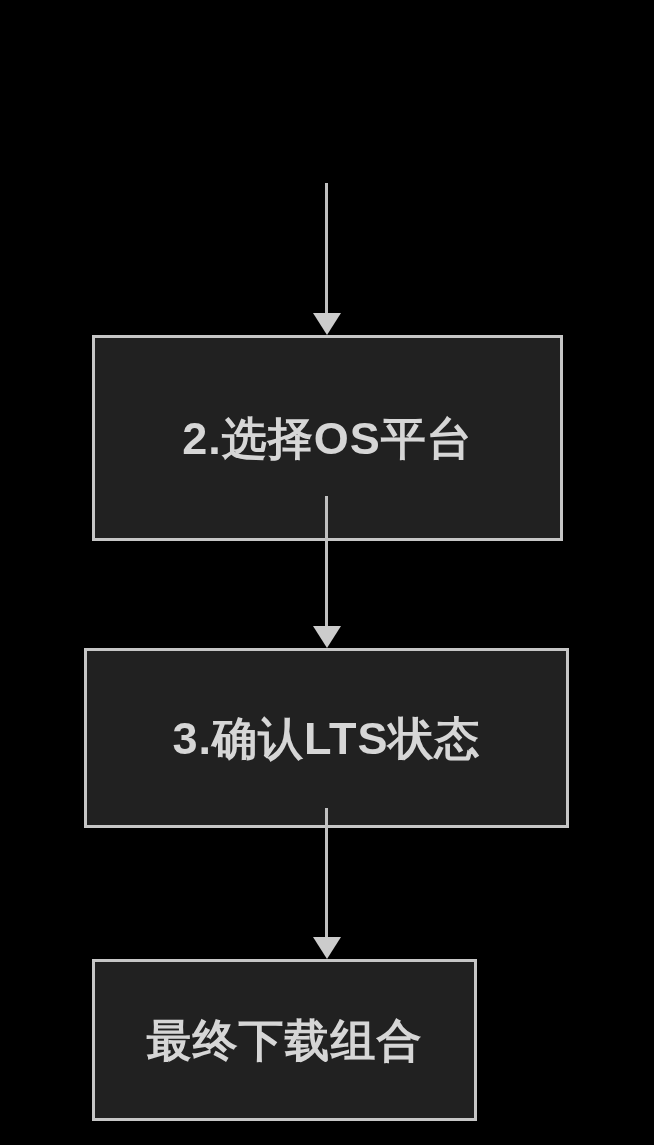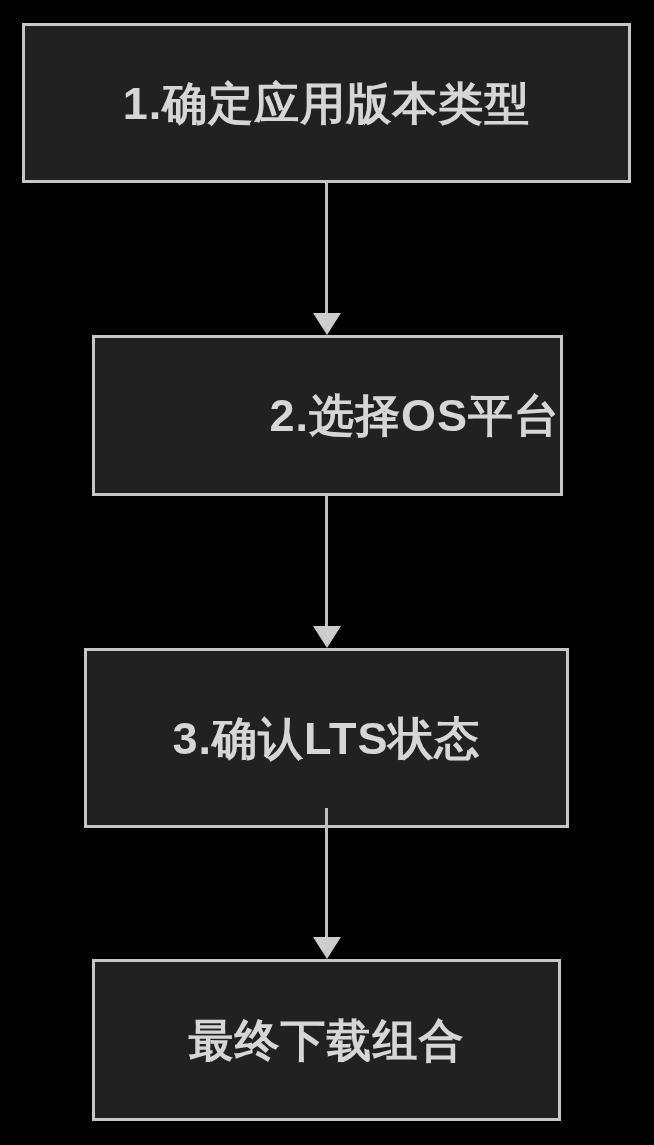--- a/index.html
+++ b/index.html
@@ -27,23 +27,23 @@
   }
   .flow-node .node-label {
     color: #d6d6d6;
     font-size: 45px;
     font-weight: 700;
     letter-spacing: 1px;
     line-height: 1;
     white-space: nowrap;
   }
   .node-1 { left: 22px;  top: 23px;  width: 609px; height: 160px; }
-  .node-2 { left: 92px;  top: 335px; width: 471px; height: 161px; justify-content: flex-end; }
+  .node-2 { left: 92px;  top: 335px; width: 471px; height: 206px; }
   .node-3 { left: 84px;  top: 648px; width: 485px; height: 180px; }
-  .node-4 { left: 92px;  top: 959px; width: 469px; height: 162px; justify-content: center; }
+  .node-4 { left: 92px;  top: 959px; width: 385px; height: 162px; justify-content: center; }
 
   .connector-line {
     position: absolute;
     left: 325px;
     width: 3px;
     background: #c0c0c0;
   }
   .line-1 { top: 183px; height: 130px; }
   .line-2 { top: 496px; height: 130px; }
   .line-3 { top: 808px; height: 129px; }
@@ -59,23 +59,20 @@
   }
   .arrow-1 { top: 313px; }
   .arrow-2 { top: 626px; }
   .arrow-3 { top: 937px; }
 </style>
 </head>
 <body>
 
 <div class="stage">
 
-  <div class="flow-node node-1">
-    <span class="node-label">1.确定应用版本类型</span>
-  </div>
 
   <div class="connector-line line-1"></div>
   <div class="arrowhead arrow-1"></div>
 
   <div class="flow-node node-2">
     <span class="node-label">2.选择OS平台</span>
   </div>
 
   <div class="connector-line line-2"></div>
   <div class="arrowhead arrow-2"></div>

